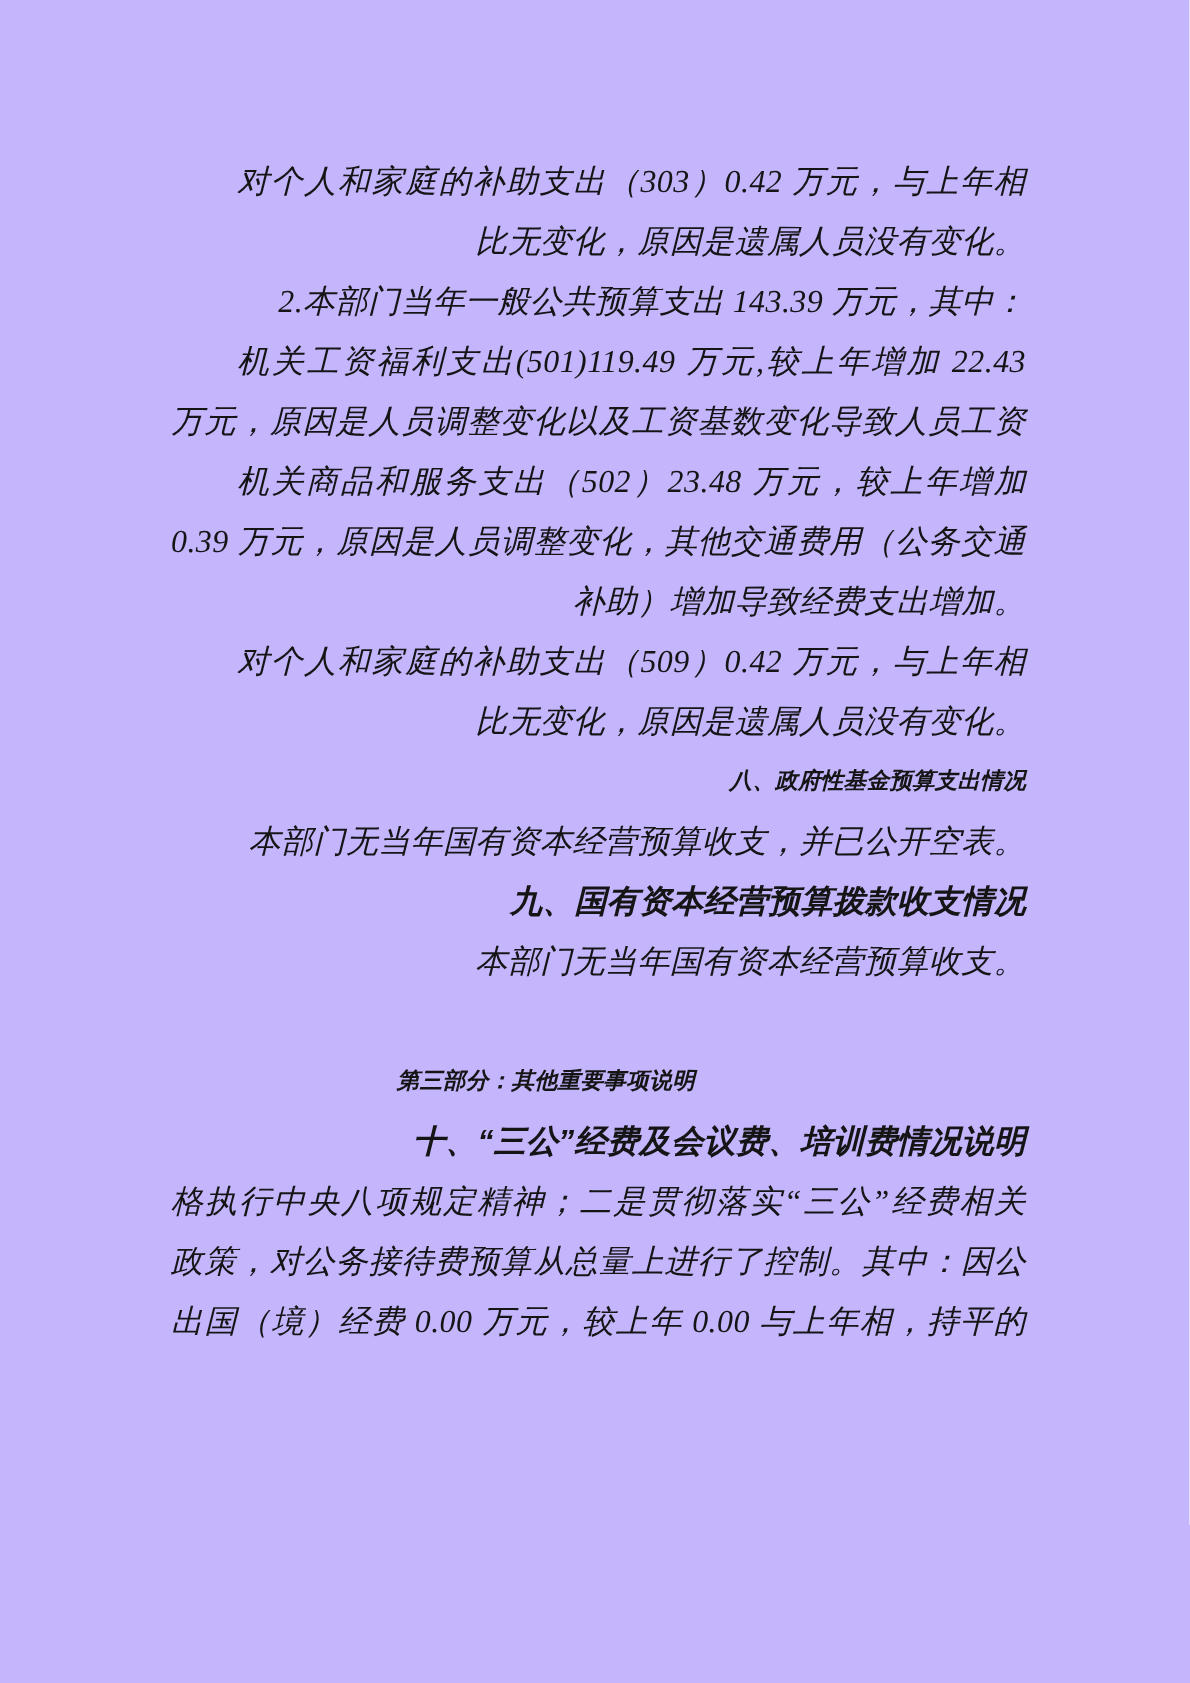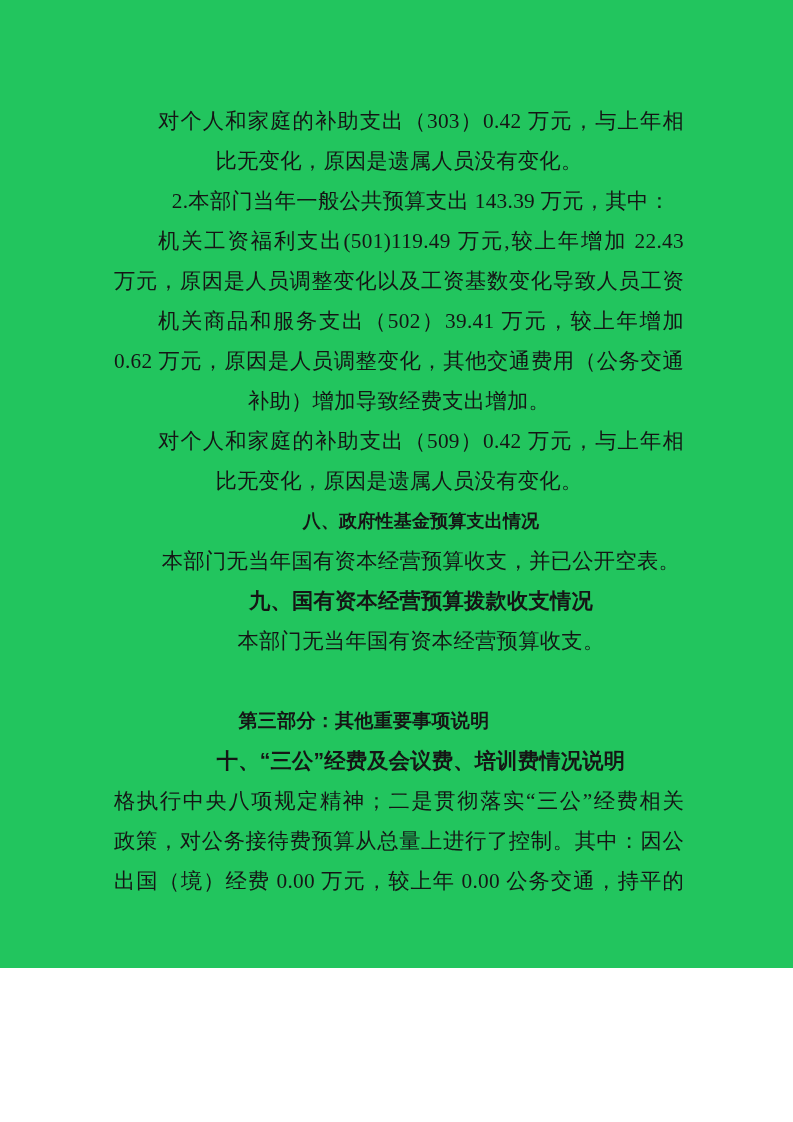--- a/index.html
+++ b/index.html
@@ -1,78 +1,79 @@
 <!DOCTYPE html>
 <html><head>
 <meta charset="utf-8">
 <style>
   * { margin: 0; padding: 0; box-sizing: border-box; }
   html, body { background: #ffffff; }
   .page {
     position: relative;
     width: 793px;
-    height: 968px;
-    background: #22c55e;
+    height: 1122px;
+    background: #c4b5fd;
     overflow: hidden;
     font-family: "Liberation Serif", "DejaVu Serif", serif;
     color: #151515;
+    font-style: italic;
   }
   .content {
     position: absolute;
     left: 114px;
     top: 101px;
     width: 570px;
   }
   .line {
     height: 40px;
     line-height: 40px;
     font-size: 21.3px;
     letter-spacing: 0.3px;
-    text-align: center;
+    text-align: right;
   }
   
   .indent { text-indent: 44px; }
   
   .fill { text-align: justify; text-align-last: justify; text-justify: inter-character; }
   
   .hd {
     font-family: "Liberation Sans", "DejaVu Sans", sans-serif;
     font-weight: bold;
     letter-spacing: 0.2px;
   }
-  .hd-small { font-size: 18px; }
+  .hd-small { font-size: 15px; }
   
   .part-title {
     font-family: "Liberation Sans", "DejaVu Sans", sans-serif;
     font-weight: bold;
-    font-size: 19px;
+    font-size: 15px;
     text-align: center;
     padding-right: 70px;
   }
   .blank { }
 </style>
 </head>
 <body>
 
 <div class="page">
   <div class="content">
     <div class="line indent fill">对个人和家庭的补助支出（303）0.42 万元，与上年相</div>
     <div class="line">比无变化，原因是遗属人员没有变化。</div>
     <div class="line indent">2.本部门当年一般公共预算支出 143.39 万元，其中：</div>
     <div class="line indent fill">机关工资福利支出(501)119.49 万元,较上年增加 22.43</div>
     <div class="line fill">万元，原因是人员调整变化以及工资基数变化导致人员工资</div>
-    <div class="line indent fill">机关商品和服务支出（502）39.41 万元，较上年增加</div>
-    <div class="line fill">0.62 万元，原因是人员调整变化，其他交通费用（公务交通</div>
+    <div class="line indent fill">机关商品和服务支出（502）23.48 万元，较上年增加</div>
+    <div class="line fill">0.39 万元，原因是人员调整变化，其他交通费用（公务交通</div>
     <div class="line">补助）增加导致经费支出增加。</div>
     <div class="line indent fill">对个人和家庭的补助支出（509）0.42 万元，与上年相</div>
     <div class="line">比无变化，原因是遗属人员没有变化。</div>
     <div class="line indent hd hd-small">八、政府性基金预算支出情况</div>
     <div class="line indent">本部门无当年国有资本经营预算收支，并已公开空表。</div>
     <div class="line indent hd">九、国有资本经营预算拨款收支情况</div>
     <div class="line indent">本部门无当年国有资本经营预算收支。</div>
     <div class="line blank"></div>
     <div class="line part-title">第三部分：其他重要事项说明</div>
     <div class="line indent hd">十、“三公”经费及会议费、培训费情况说明</div>
     <div class="line fill">格执行中央八项规定精神；二是贯彻落实“三公”经费相关</div>
     <div class="line fill">政策，对公务接待费预算从总量上进行了控制。其中：因公</div>
-    <div class="line fill">出国（境）经费 0.00 万元，较上年 0.00 公务交通，持平的</div>
+    <div class="line fill">出国（境）经费 0.00 万元，较上年 0.00 与上年相，持平的</div>
   </div>
 </div>
 
 </body></html>

